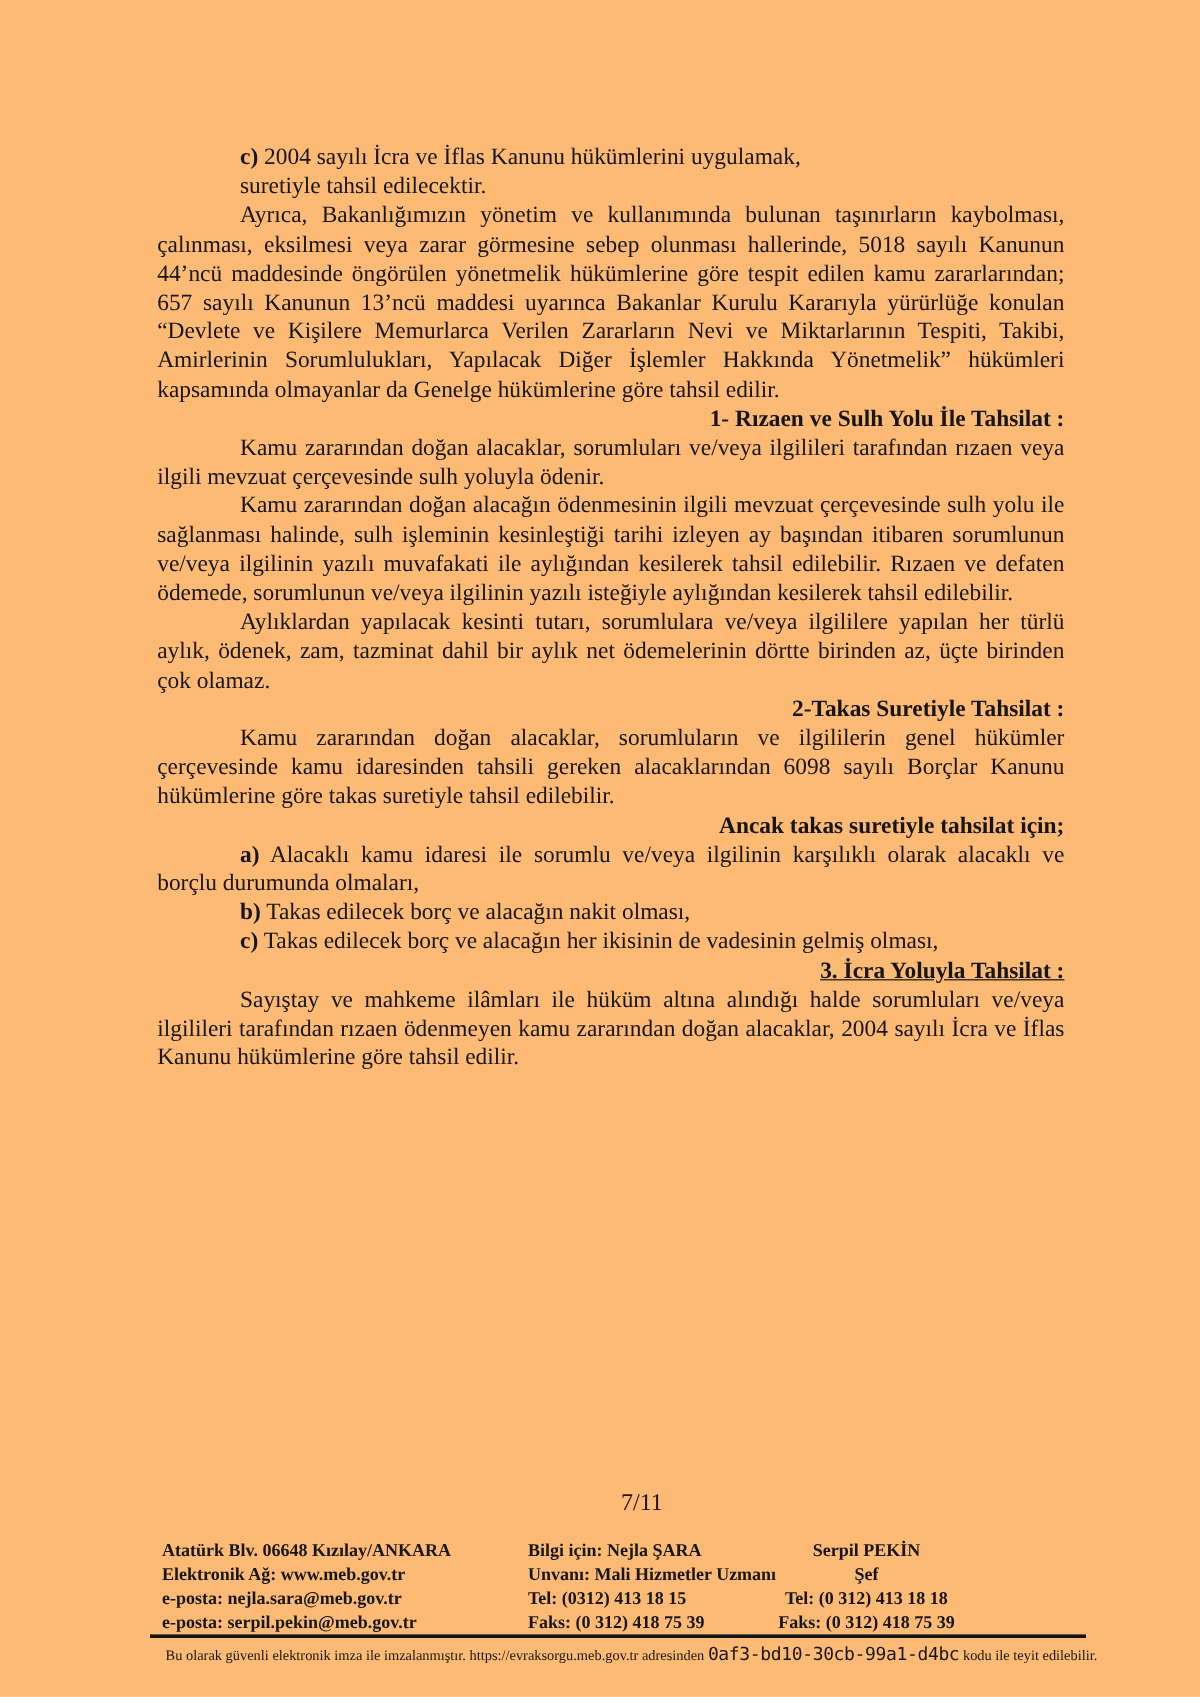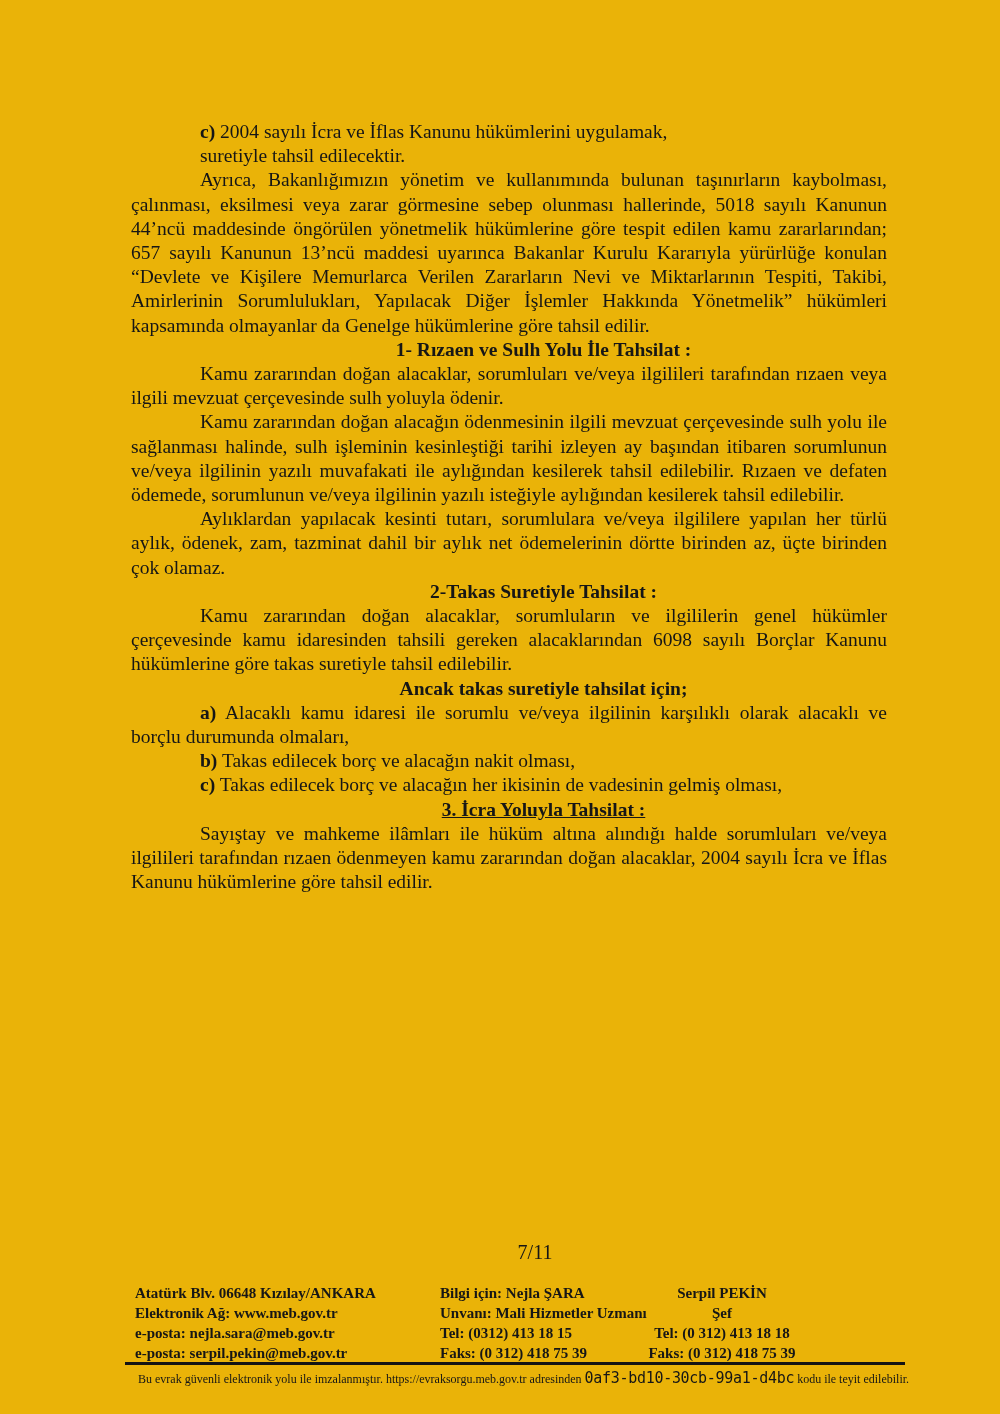--- a/index.html
+++ b/index.html
@@ -8,39 +8,39 @@
     height: 1414px;
     background: #fefefe;
     position: relative;
     font-family: "Liberation Serif", "DejaVu Serif", serif;
     color: #161616;
     overflow: hidden;
   }
   .page {
     position: absolute;
     inset: 0;
-    background: #eab308;
+    background: #fdba74;
   }
   .content-column {
     position: absolute;
     left: 131px;
     top: 0;
     width: 756px;
     padding-top: 120px;
     font-size: 19.5px;
     line-height: 24.2px;
     text-align: justify;
   }
   .content-column p { margin: 0; }
   .indented-line { padding-left: 69px; text-align: left; }
   .para { text-indent: 69px; }
   .marker { font-weight: bold; }
   .heading {
     font-weight: bold;
-    text-align: center;
+    text-align: right;
     padding-left: 69px;
     text-indent: 0;
   }
   .mt-6  { margin-top: 6px; }
   .mt-24 { margin-top: 24px; }
   .mt-26 { margin-top: 26px; }
   .mt-30 { margin-top: 30px; text-decoration: underline; }
   .mt-33 { margin-top: 33px; }
   .mb-28 { margin-bottom: 28px; }
   .mb-26 { margin-bottom: 26px; }
@@ -141,18 +141,18 @@
       <div>Serpil PEKİN</div>
       <div>Şef</div>
       <div>Tel: (0 312) 413 18 18</div>
       <div>Faks: (0 312) 418 75 39</div>
     </div>
   </div>
 
   <div class="signature-rule"></div>
 
   <div class="verification-line">
-    <span>Bu evrak güvenli elektronik yolu ile imzalanmıştır. https://evraksorgu.meb.gov.tr adresinden</span>
+    <span>Bu olarak güvenli elektronik imza ile imzalanmıştır. https://evraksorgu.meb.gov.tr adresinden</span>
     <span class="verification-code">0af3-bd10-30cb-99a1-d4bc</span>
     <span>kodu ile teyit edilebilir.</span>
   </div>
 
 </div>
 
 </body></html>

